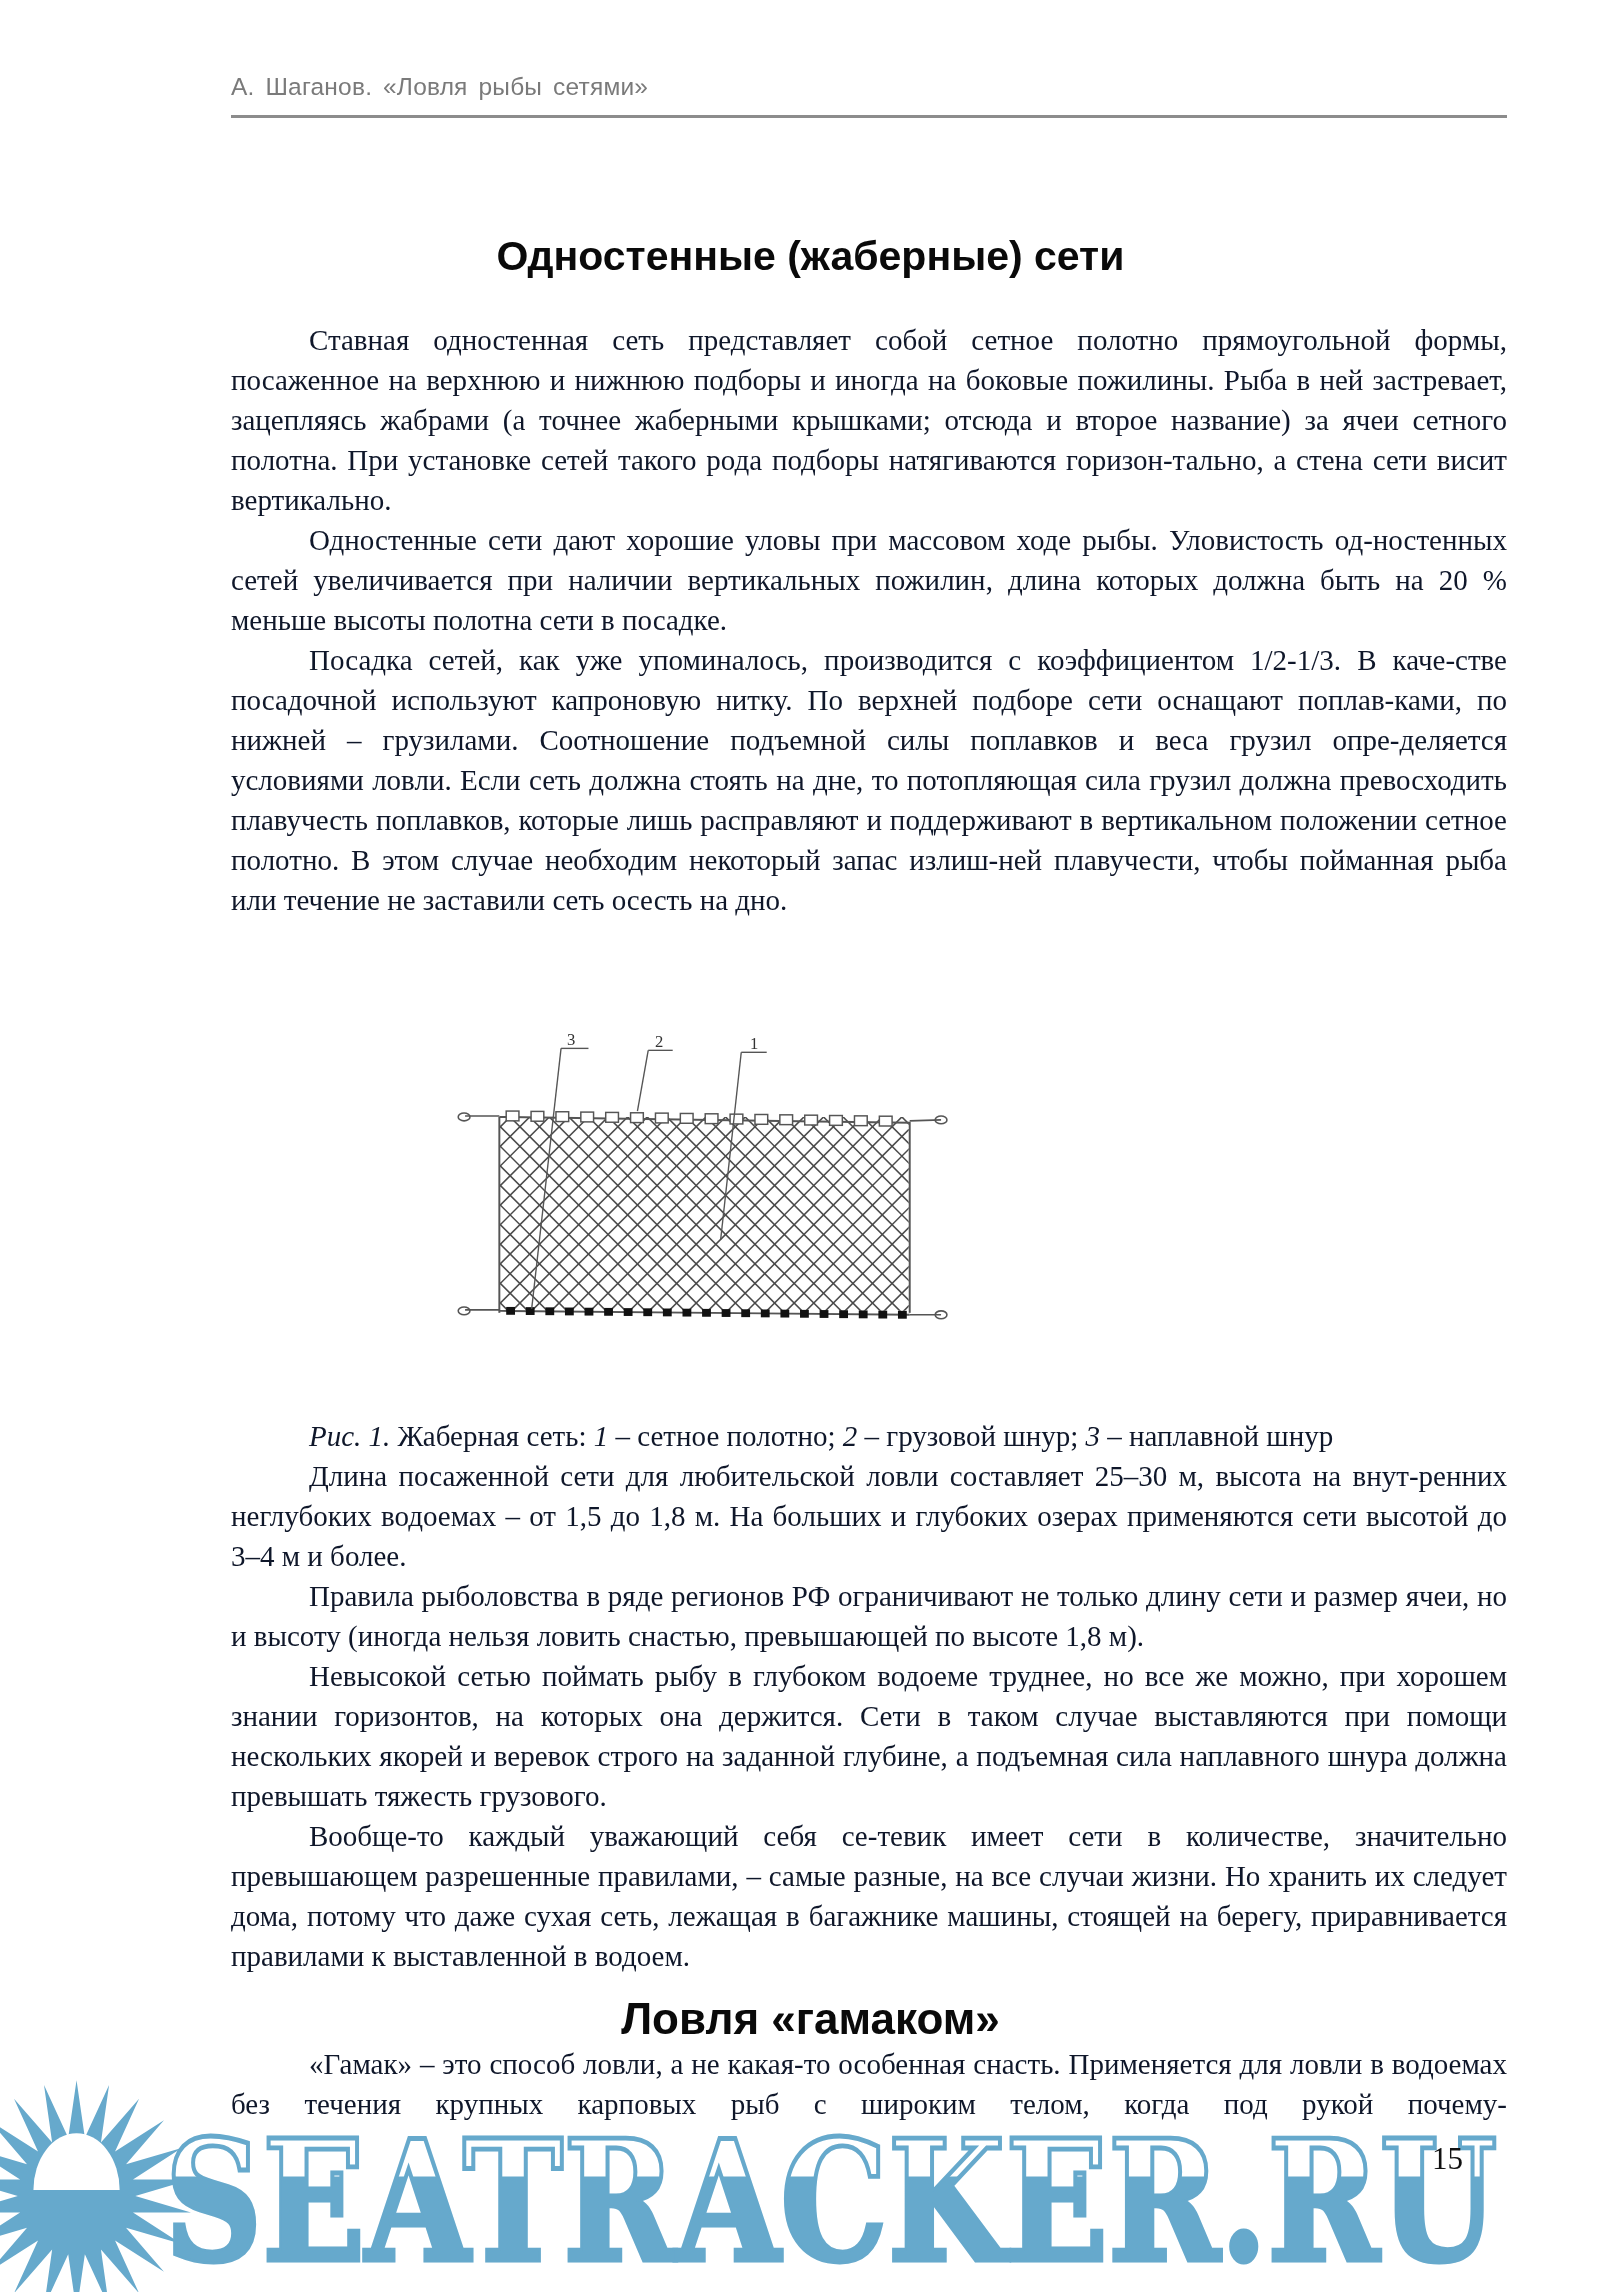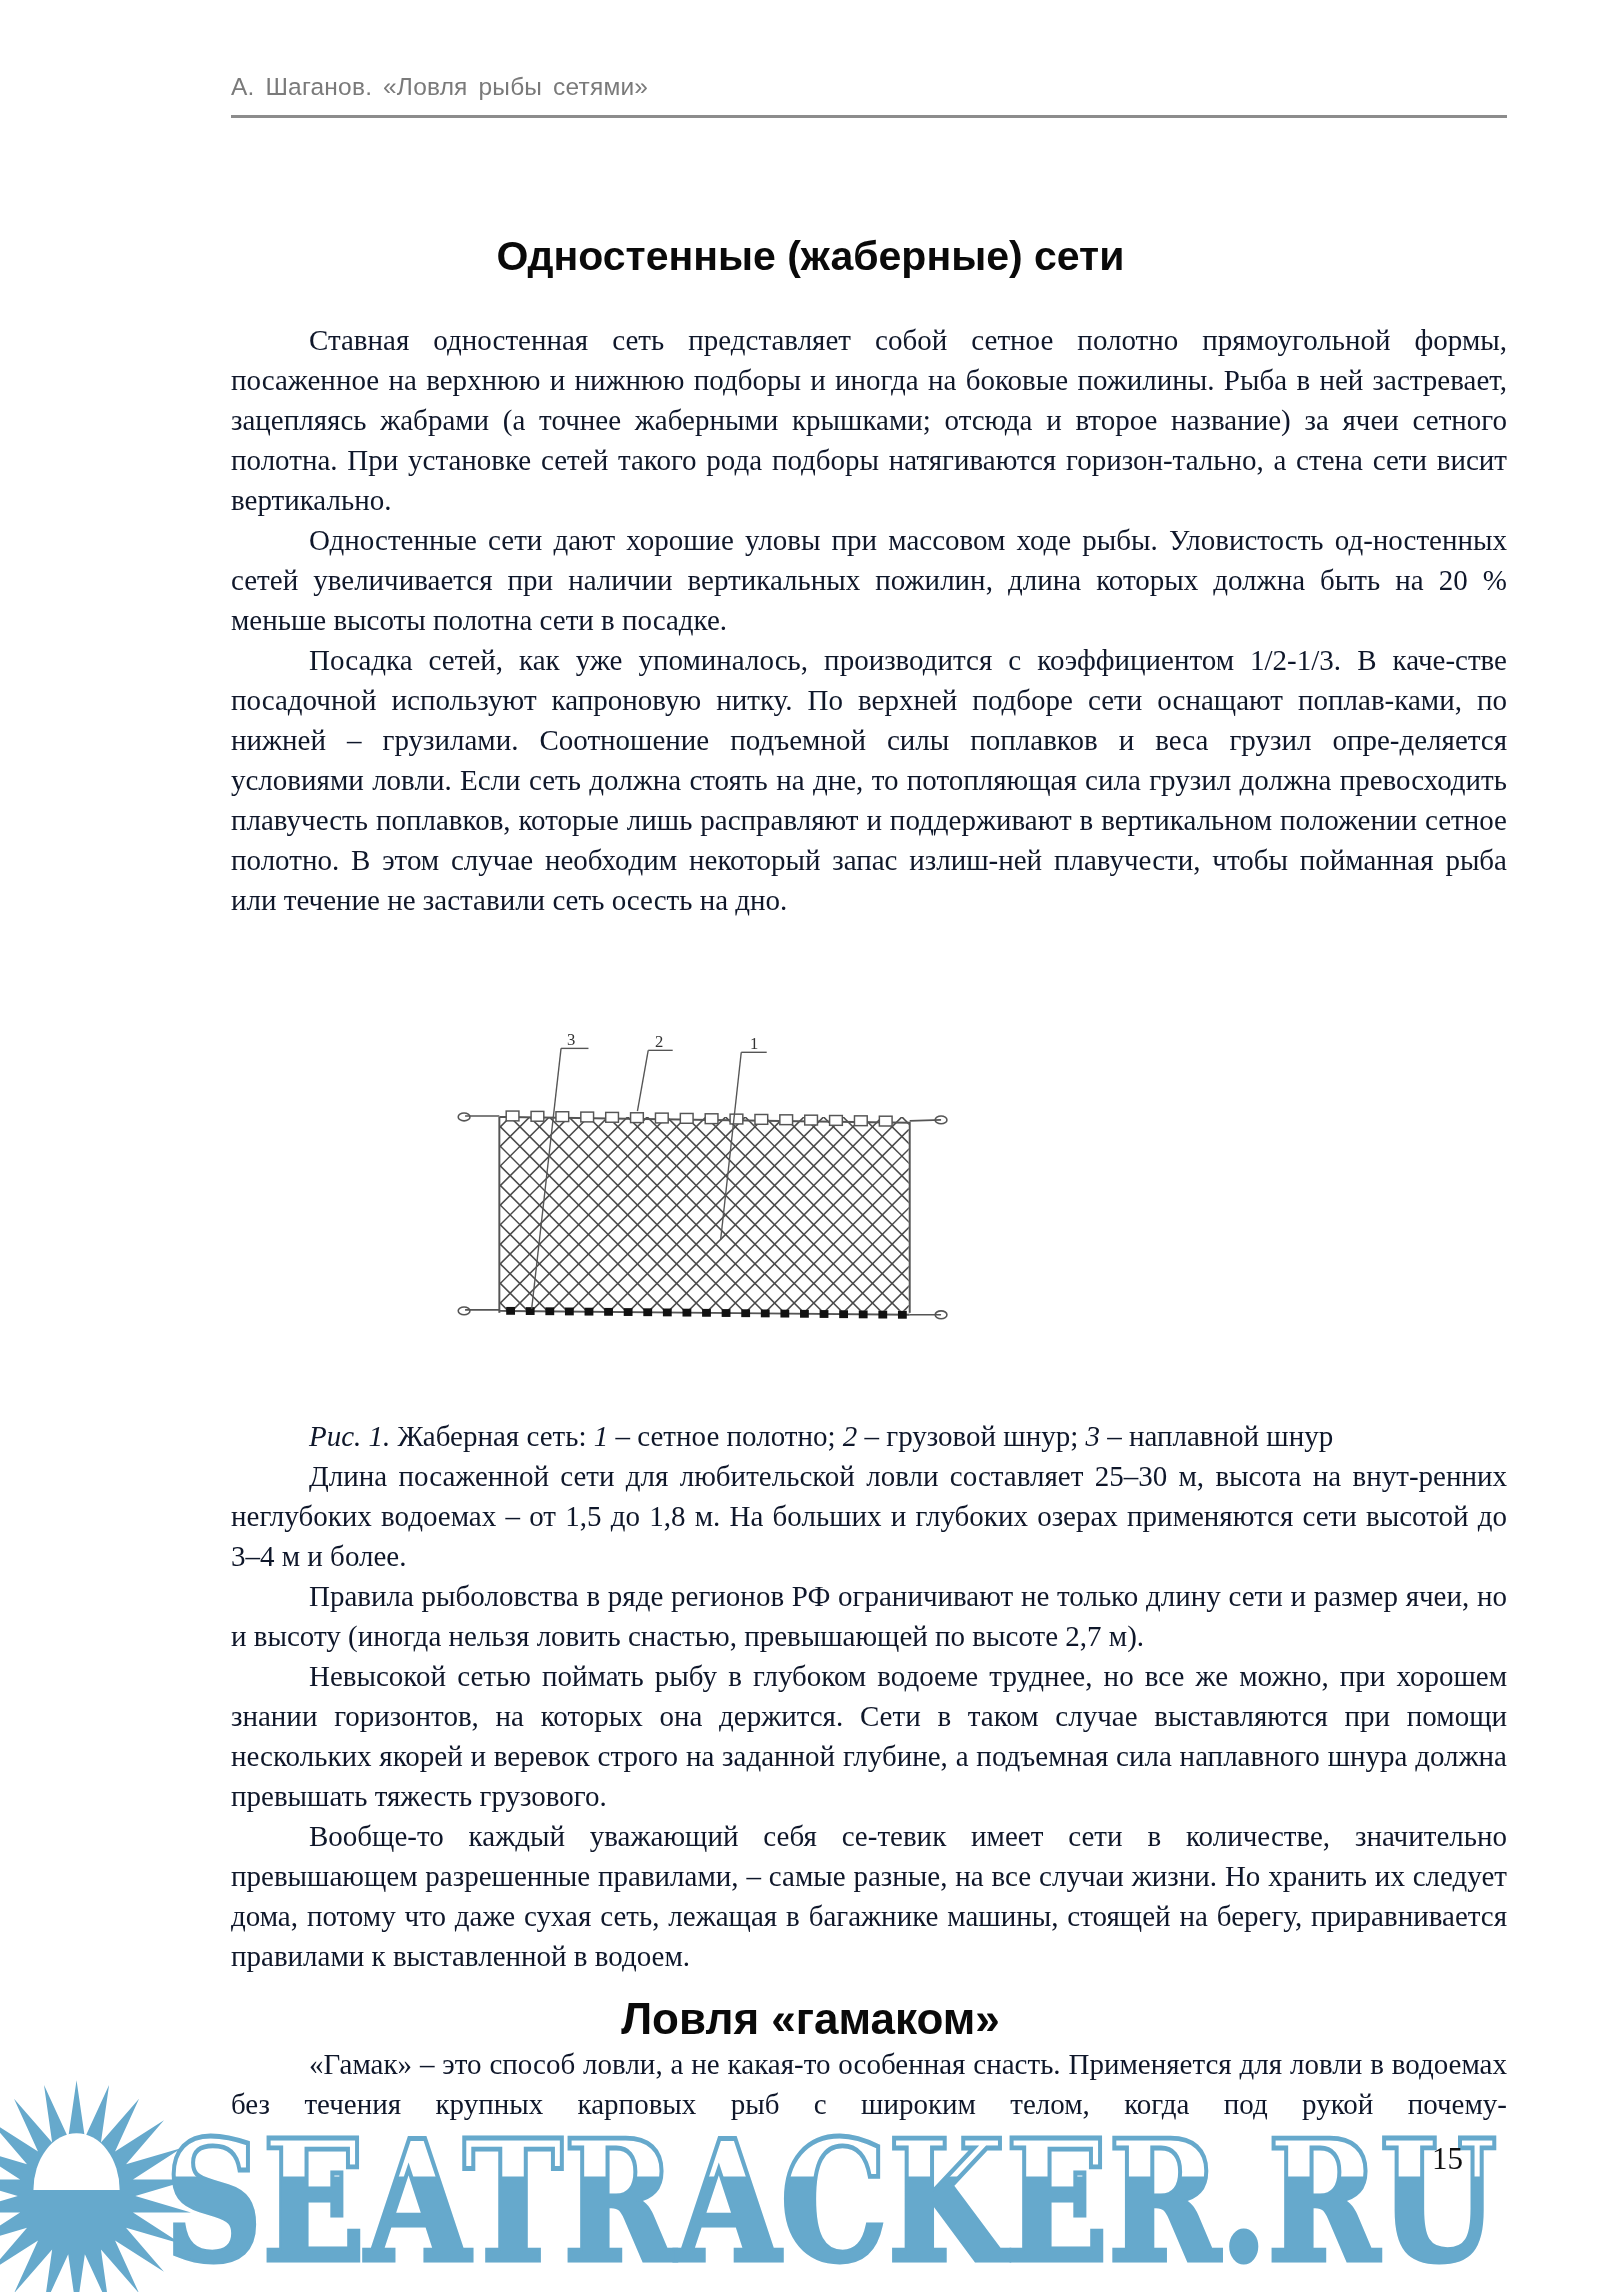--- a/index.html
+++ b/index.html
@@ -240,21 +240,21 @@
       <polyline points="296,34 275,225" fill="none" stroke="#555" stroke-width="1.4"></polyline>
       <text x="118" y="27" font-family="Liberation Serif, serif" font-size="17" fill="#333">3</text>
       <text x="208" y="29" font-family="Liberation Serif, serif" font-size="17" fill="#333">2</text>
       <text x="305" y="31" font-family="Liberation Serif, serif" font-size="17" fill="#333">1</text>
     </svg>
   </div>
 
   <div class="body-text block2">
     <p class="caption"><i>Рис. 1.</i><span> Жаберная сеть: </span><i>1</i><span> – сетное полотно; </span><i>2</i><span> – грузовой шнур; </span><i>3</i><span> – наплавной шнур</span></p>
     <p>Длина посаженной сети для любительской ловли составляет 25–30 м, высота на внут-ренних неглубоких водоемах – от 1,5 до 1,8 м. На больших и глубоких озерах применяются сети высотой до 3–4 м и более.</p>
-    <p>Правила рыболовства в ряде регионов РФ ограничивают не только длину сети и размер ячеи, но и высоту (иногда нельзя ловить снастью, превышающей по высоте 2,7 м).</p>
+    <p>Правила рыболовства в ряде регионов РФ ограничивают не только длину сети и размер ячеи, но и высоту (иногда нельзя ловить снастью, превышающей по высоте 1,8 м).</p>
     <p>Невысокой сетью поймать рыбу в глубоком водоеме труднее, но все же можно, при хорошем знании горизонтов, на которых она держится. Сети в таком случае выставляются при помощи нескольких якорей и веревок строго на заданной глубине, а подъемная сила наплавного шнура должна превышать тяжесть грузового.</p>
     <p>Вообще-то каждый уважающий себя се-тевик имеет сети в количестве, значительно превышающем разрешенные правилами, – самые разные, на все случаи жизни. Но хранить их следует дома, потому что даже сухая сеть, лежащая в багажнике машины, стоящей на берегу, приравнивается правилами к выставленной в водоем.</p>
   </div>
 
   <div class="h1 title-sec">Ловля «гамаком»</div>
 
   <div class="body-text block3">
     <p style="text-align-last: justify;">«Гамак» – это способ ловли, а не какая-то особенная снасть. Применяется для ловли в водоемах без течения крупных карповых рыб с широким телом, когда под рукой почему-</p>
   </div>
 

